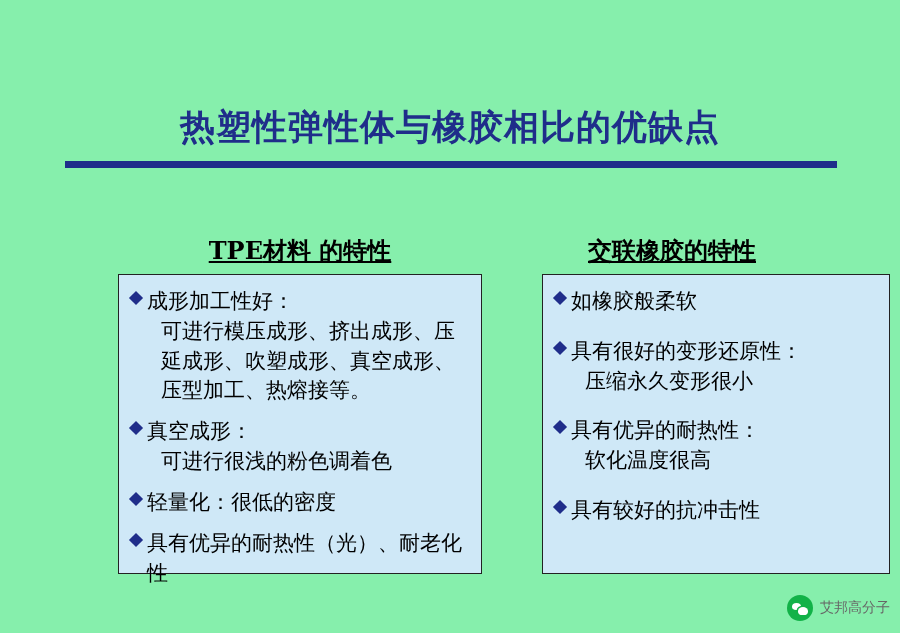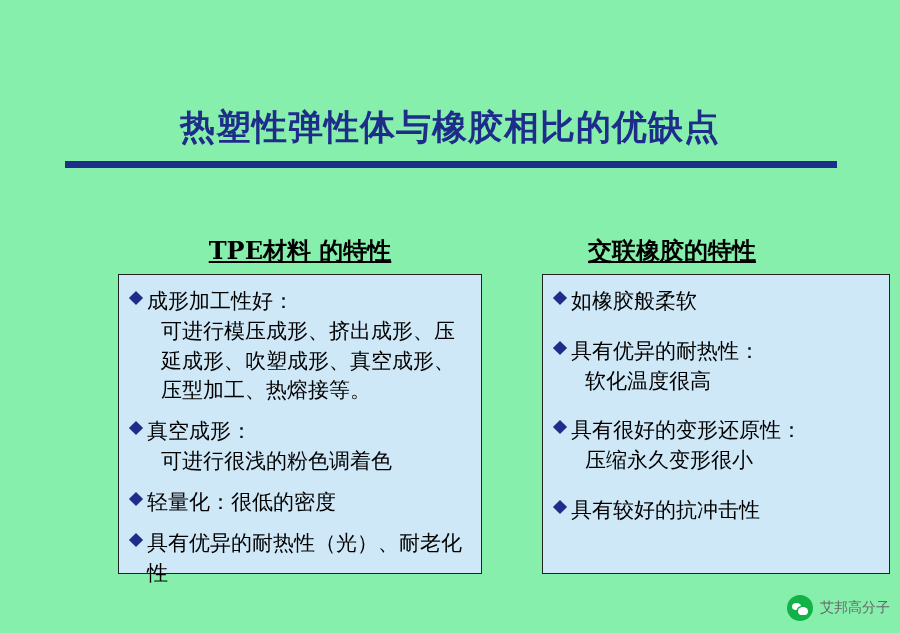--- a/index.html
+++ b/index.html
@@ -210,30 +210,30 @@
       <div class="bullet-item">
         <span class="diamond"></span>
         <span class="bullet-text">
           <span>如橡胶般柔软</span>
         </span>
       </div>
 
       <div class="bullet-item">
         <span class="diamond"></span>
         <span class="bullet-text">
+          <span>具有很好的变形还原性：</span>
+          <span class="sub">压缩永久变形很小</span>
+        </span>
+      </div>
+
+      <div class="bullet-item">
+        <span class="diamond"></span>
+        <span class="bullet-text">
           <span>具有优异的耐热性：</span>
           <span class="sub">软化温度很高</span>
-        </span>
-      </div>
-
-      <div class="bullet-item">
-        <span class="diamond"></span>
-        <span class="bullet-text">
-          <span>具有很好的变形还原性：</span>
-          <span class="sub">压缩永久变形很小</span>
         </span>
       </div>
 
       <div class="bullet-item">
         <span class="diamond"></span>
         <span class="bullet-text">
           <span>具有较好的抗冲击性</span>
         </span>
       </div>
 

